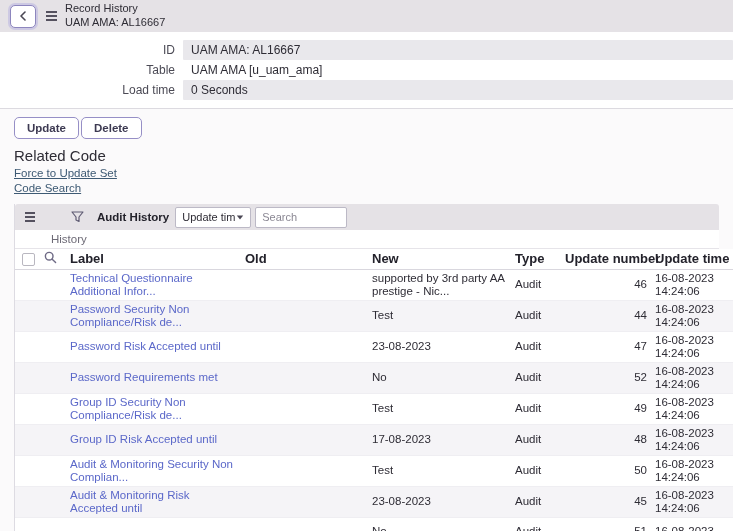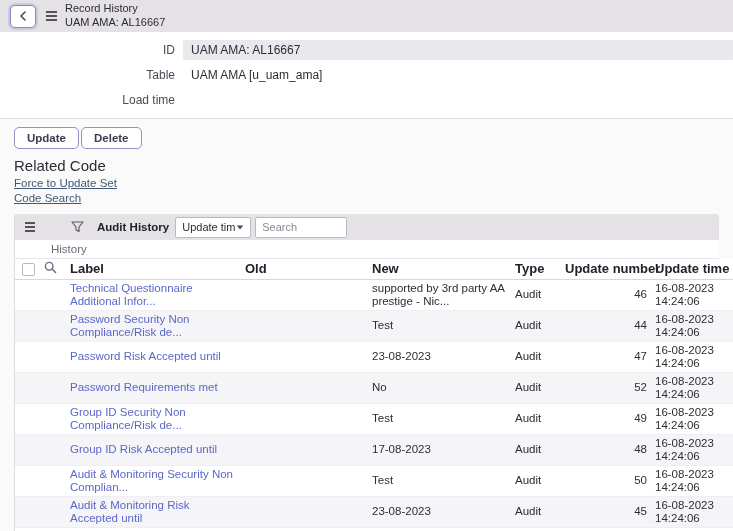--- a/index.html
+++ b/index.html
@@ -13,21 +13,21 @@
     border-radius:5px; box-shadow:0 0 0 2px #cdc9e3; display:flex; align-items:center;
     justify-content:center; cursor:pointer; margin-right:2px; }
   .icon-btn { background:none; border:none; cursor:pointer; display:flex; align-items:center; }
   .hamburger { display:inline-flex; flex-direction:column; gap:2px; }
   .hamburger i { display:block; width:11px; height:2px; background:#55515f; }
   .title-block { line-height:1.25; }
   .title-block div { font-size:11px; font-weight:400; color:#2e2c35; }
 
   
   .form-area { padding-top:8px; }
-  .form-row { display:flex; align-items:center; margin-bottom:5px; height:20px; }
+  .form-row { display:flex; align-items:center; height:20px; }
   .form-label { width:183px; text-align:right; padding-right:8px; font-size:12px;
     color:#4b4a55; flex:none; }
   .form-value { flex:1; font-size:12px; color:#2e2c35; height:20px; line-height:20px;
     padding:0 8px; }
   .form-value.box { background:#e9e8ec; border-radius:1px; }
 
   .divider { border-top:1px solid #dcdae0; margin-top:8px; }
 
   
   .lower { background:#fbfafb; padding:8px 14px 0 14px; height:100%; }
@@ -109,20 +109,21 @@
   <div class="form-row">
     <span class="form-label">ID</span>
     <div class="form-value box">UAM AMA: AL16667</div>
   </div>
   <div class="form-row">
     <span class="form-label">Table</span>
     <div class="form-value">UAM AMA [u_uam_ama]</div>
   </div>
   <div class="form-row">
     <span class="form-label">Load time</span>
+    <div class="form-value box">0 Seconds</div>
   </div>
 </div>
 
 <div class="divider"></div>
 
 <div class="lower">
   <div class="btn-row">
     <button class="ui-btn">Update</button>
     <button class="ui-btn">Delete</button>
   </div>

